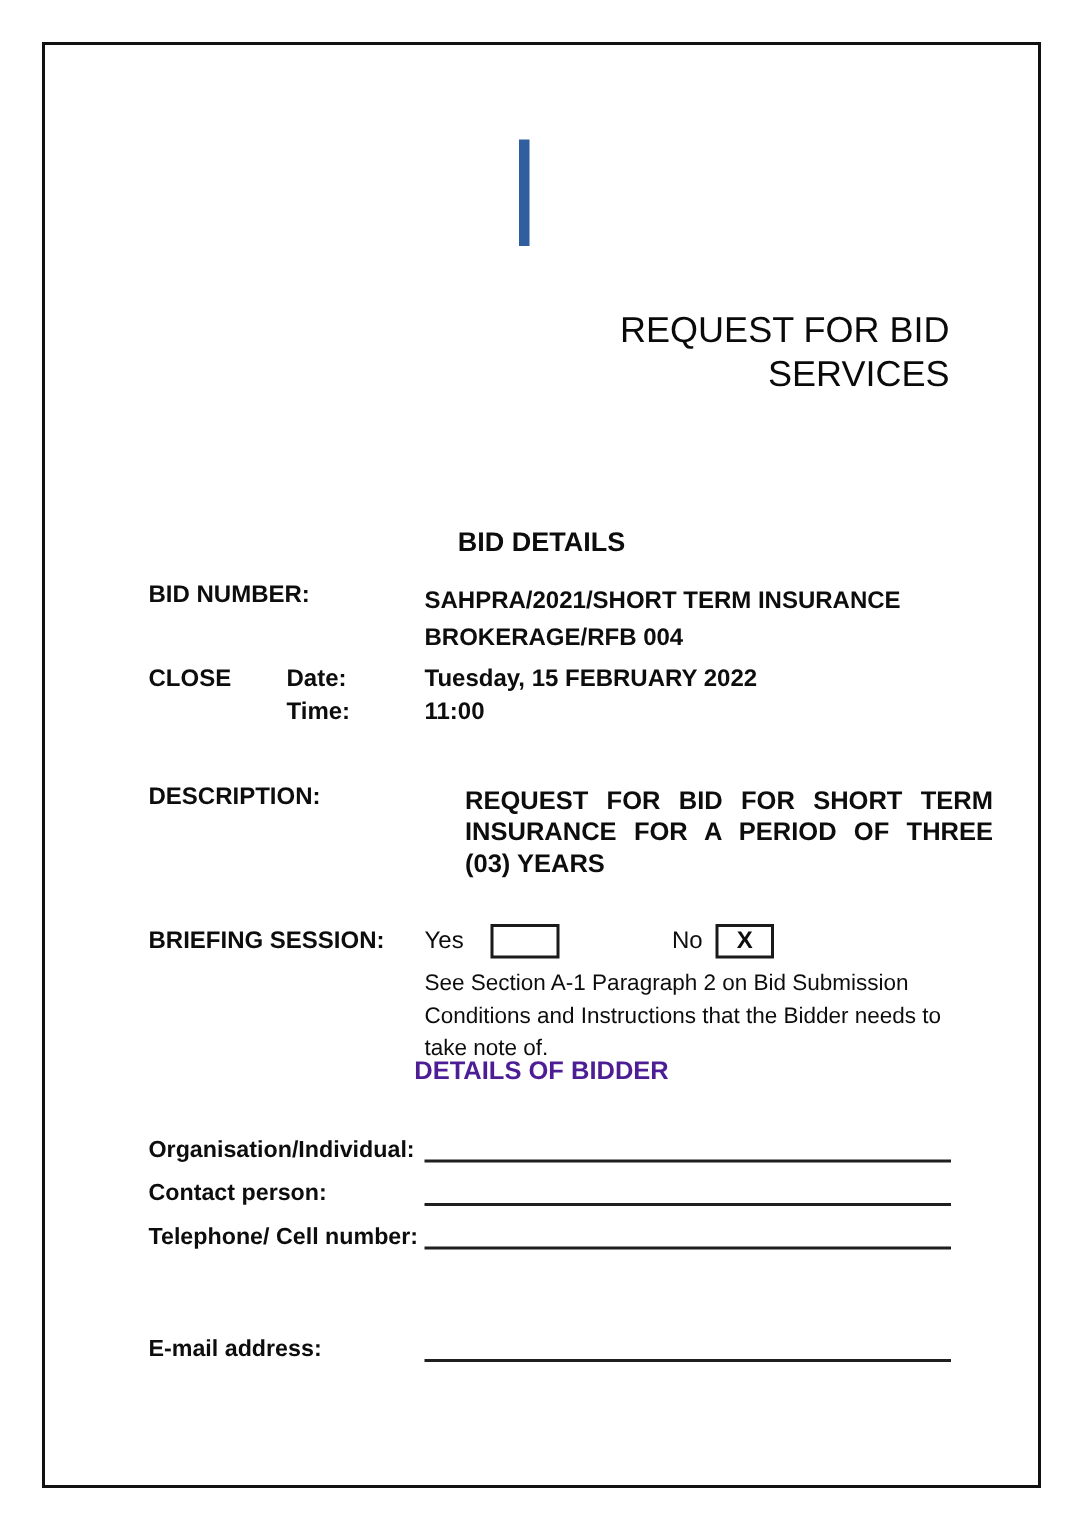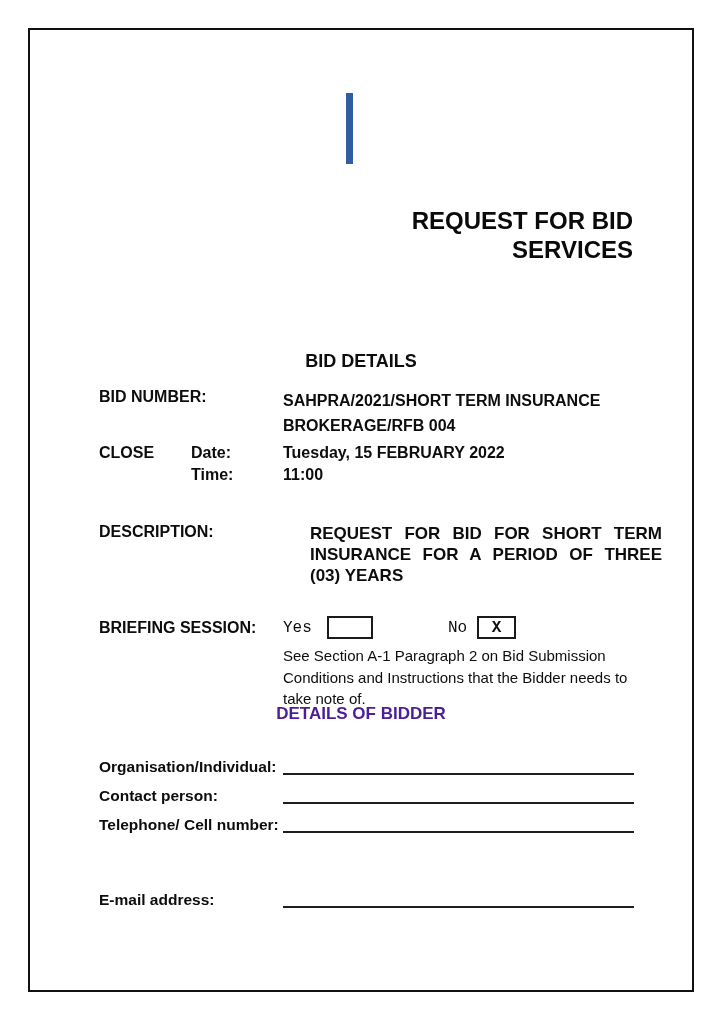--- a/index.html
+++ b/index.html
@@ -47,21 +47,21 @@
     line-height: 11px;
     color: #44505E;
     white-space: nowrap;
   }
   
   .doc-title {
     position: absolute;
     top: 206px; right: 91px;
     text-align: right;
     font-size: 24px;
-    font-weight: bold;
+    font-weight: normal;
     line-height: 29px;
     color: #0a0a0a;
   }
   
   .bid-details-heading {
     position: absolute;
     left: 28px; top: 351px;
     width: 666px;
     text-align: center;
     font-size: 18px;
@@ -107,21 +107,21 @@
     border: 2px solid #1a1a1a;
     height: 23px;
     background: #ffffff;
     text-align: center;
     font-weight: bold;
     font-size: 16px;
     line-height: 20px;
   }
   .cb-yes { left: 44px; width: 46px; }
   .cb-no  { left: 194px; width: 39px; }
-  .yes-wrap { position: absolute; left: 283px; top: 0; width: 360px; font-family: Liberation Mono, monospace; }
+  .yes-wrap { position: absolute; left: 283px; top: 0; width: 360px; }
   .no-label { position: absolute; left: 165px; top: 0; }
   .briefing-note {
     position: absolute;
     left: 283px; top: 26px;
     width: 360px;
     font-size: 15px;
     line-height: 21.5px;
     font-weight: normal;
   }
   

